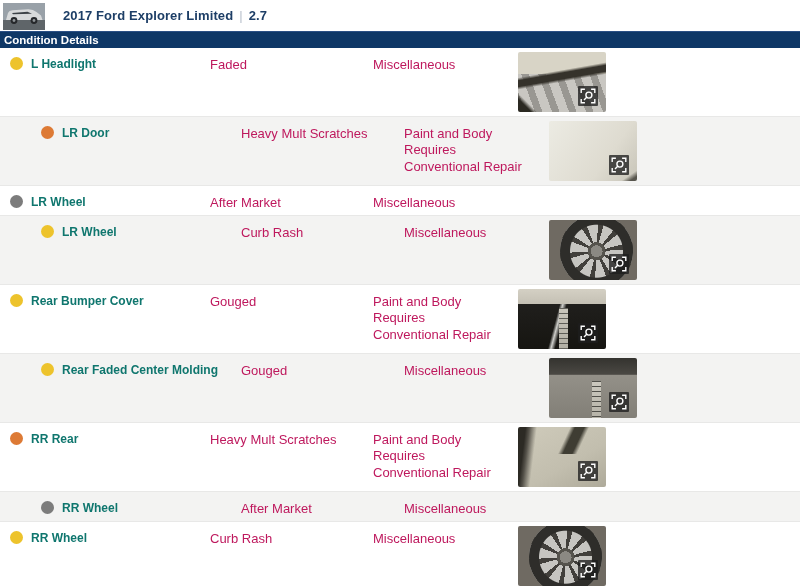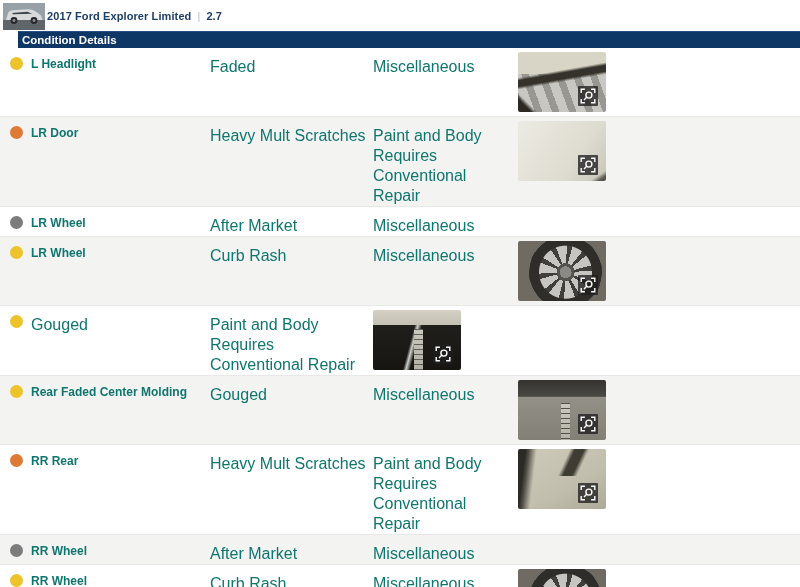--- a/index.html
+++ b/index.html
@@ -7,53 +7,52 @@
     width:800px;height:587px;overflow:hidden;background:#ffffff;
     font-family:"Liberation Sans", sans-serif;
     -webkit-font-smoothing:antialiased;
   }
   .app{width:800px;height:587px;overflow:hidden;}
 
   
   .veh-header{height:31px;display:flex;align-items:center;background:#ffffff;}
   .veh-thumb{width:42px;height:27px;margin:2px 0 0 3px;flex:0 0 auto;overflow:hidden;}
   .veh-thumb svg{display:block;}
-  .veh-title{margin-left:2px;font-size:11px;font-weight:bold;color:#1d3e66;letter-spacing:.1px;}
+  .veh-title{margin-left:18px;font-size:13px;font-weight:bold;color:#1d3e66;letter-spacing:.1px;}
   .veh-sep{color:#b9c1cc;font-weight:normal;margin:0 6px;}
   .veh-sub{color:#1d3e66;}
 
   
   .section-bar{
     height:16px;background:#0e3766;color:#ffffff;
     font-size:11.5px;font-weight:bold;line-height:16px;padding-left:4px;
     border-top:1px solid #2a4f84;
-    margin-left:18px;
   }
 
   
   .rows{width:800px;}
   .row{
     display:grid;
     grid-template-columns:31px 179px 163px 145px 88px 1fr;
     align-items:start;
     min-height:29px;
     background:#ffffff;
   }
   .row + .row{border-top:1px solid #e8e8e7;}
-  .row.alt{background:#f3f3f2;}
+  .row.alt{background:#f3f3f2;padding-left:31px;}
   .dot{
     width:13px;height:13px;border-radius:50%;
     margin:9px 0 0 10px;display:block;background:#cccccc;
   }
   .part{
     font-size:12px;font-weight:bold;color:#0f766e;text-decoration:none;
     padding-top:9px;display:block;cursor:pointer;
   }
   .damage,.repair{
-    font-size:16px;color:#0f766e;line-height:1.25;padding-top:9px;
+    font-size:13px;color:#be185d;line-height:1.25;padding-top:9px;
   }
   .repair{padding-right:14px;}
   .photo-cell{padding:4px 0;}
   .thumb{
     width:88px;height:60px;border-radius:2px;position:relative;cursor:pointer;
     background-color:#8a877f;
   }
   .zoom-icon{position:absolute;right:8px;bottom:6px;width:20px;height:20px;display:block;}
 
   
@@ -201,20 +200,21 @@
               <path d="M8.7 11.3 L6.5 13.5"></path>
             </g>
           </svg>
         </span>
       </div>
     </div>
   </div>
 
   <div class="row">
     <span class="dot" style="background: rgb(237, 195, 44);"></span>
+    <a class="part">Rear Bumper Cover</a>
     <div class="damage">Gouged</div>
     <div class="repair">Paint and Body Requires Conventional Repair</div>
     <div class="photo-cell">
       <div class="thumb photo-bumper-ruler">
         <span class="zoom-icon">
           <svg width="20" height="20" viewBox="0 0 20 20" xmlns="http://www.w3.org/2000/svg">
             <rect width="20" height="20" rx="1" fill="rgba(30,30,30,0.78)"></rect>
             <g stroke="#ffffff" stroke-width="1.4" fill="none" stroke-linecap="square">
               <path d="M3.2 6.2 V3.2 H6.2"></path>
               <path d="M13.8 3.2 H16.8 V6.2"></path>

